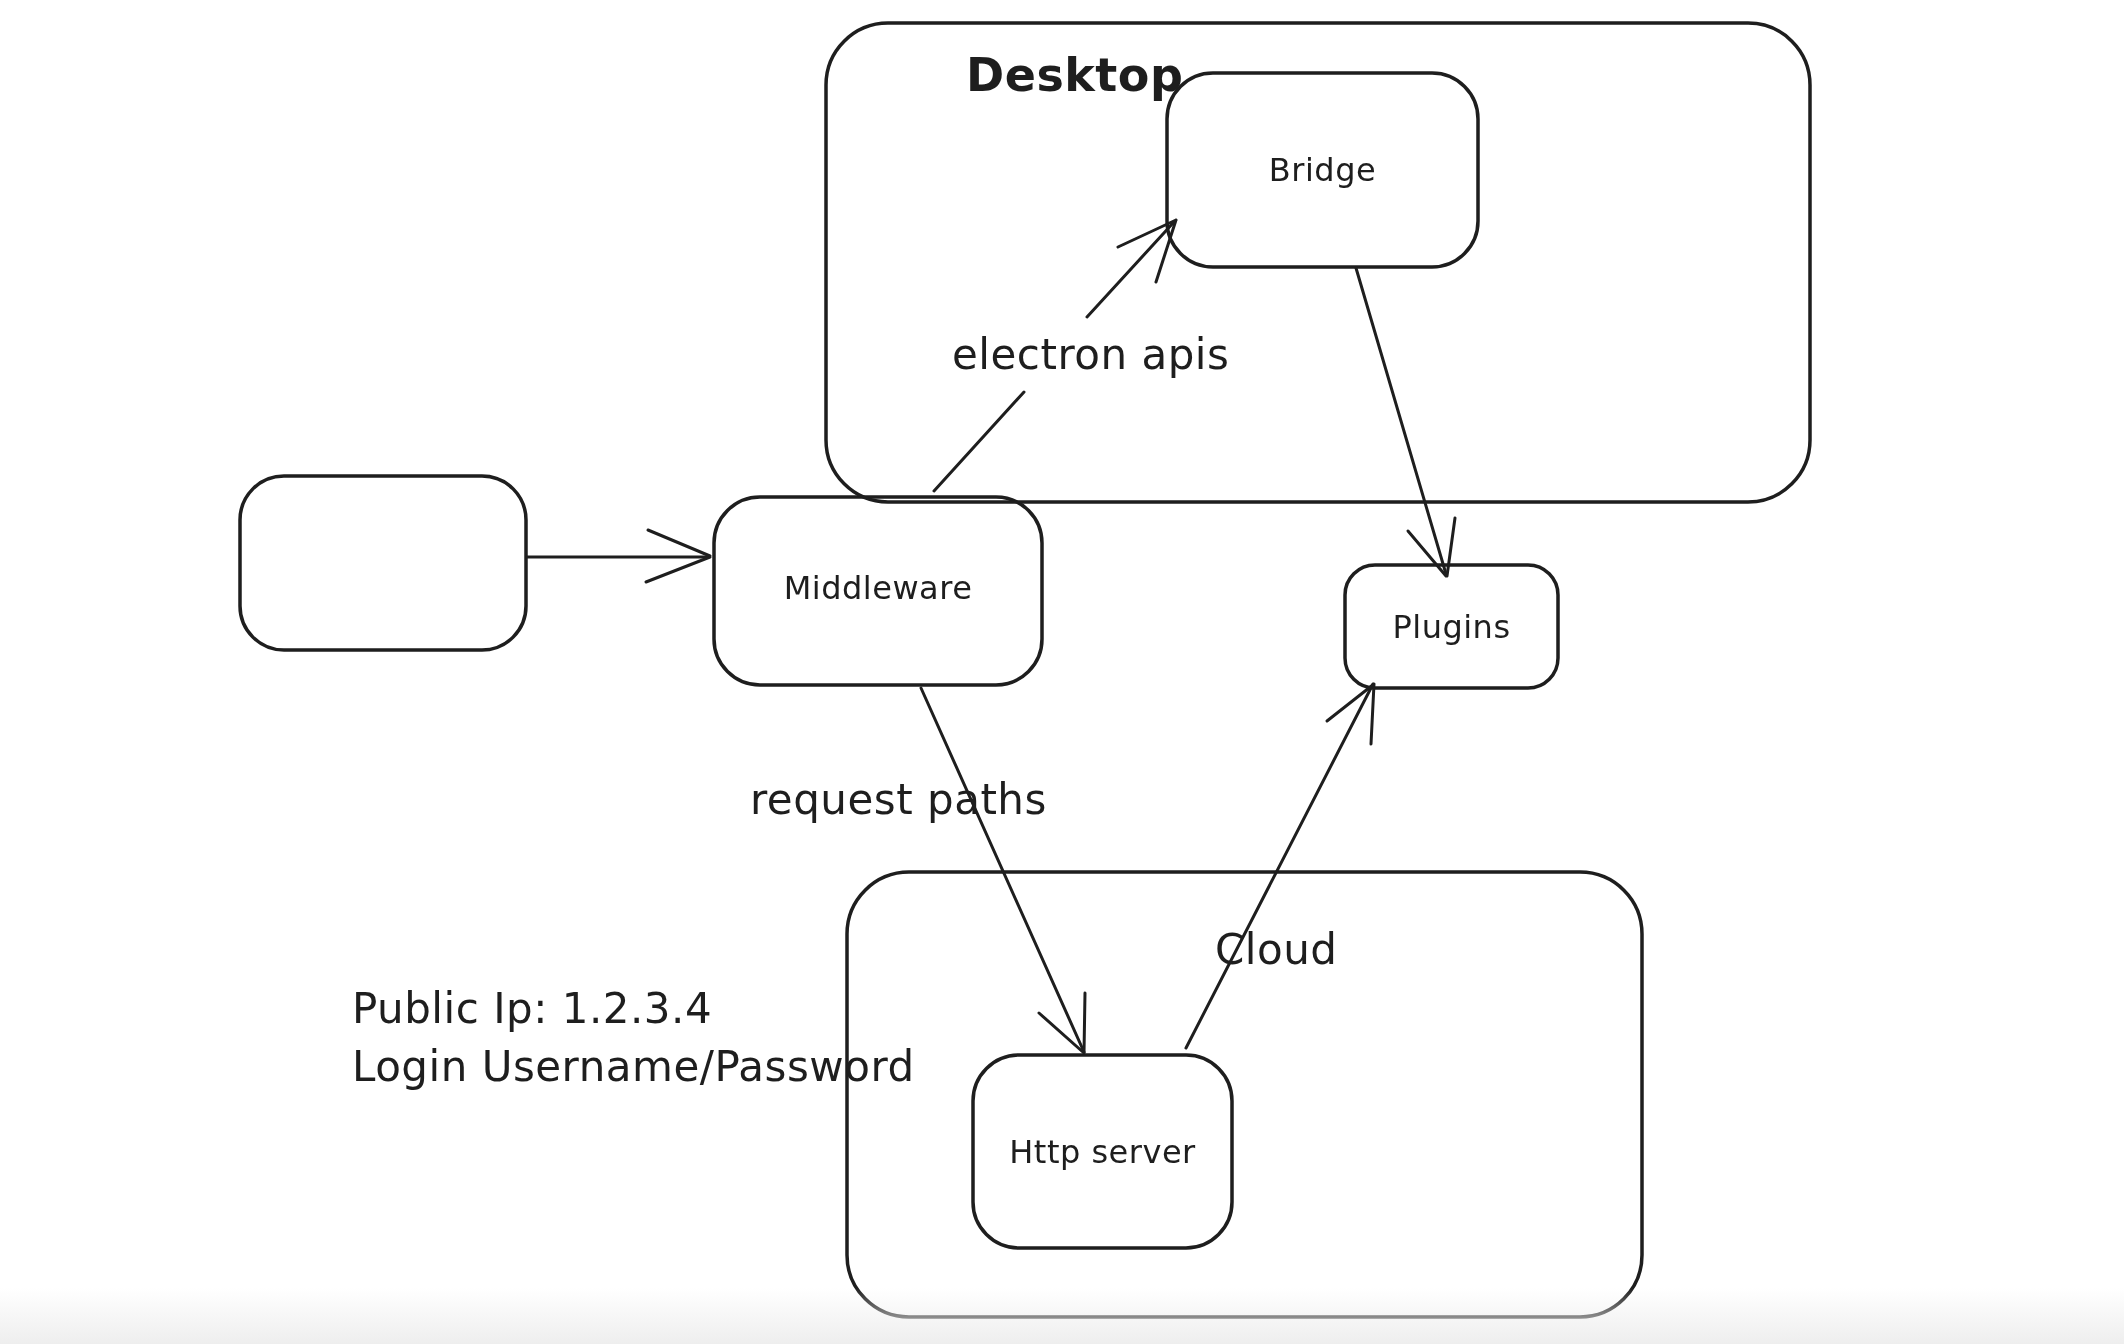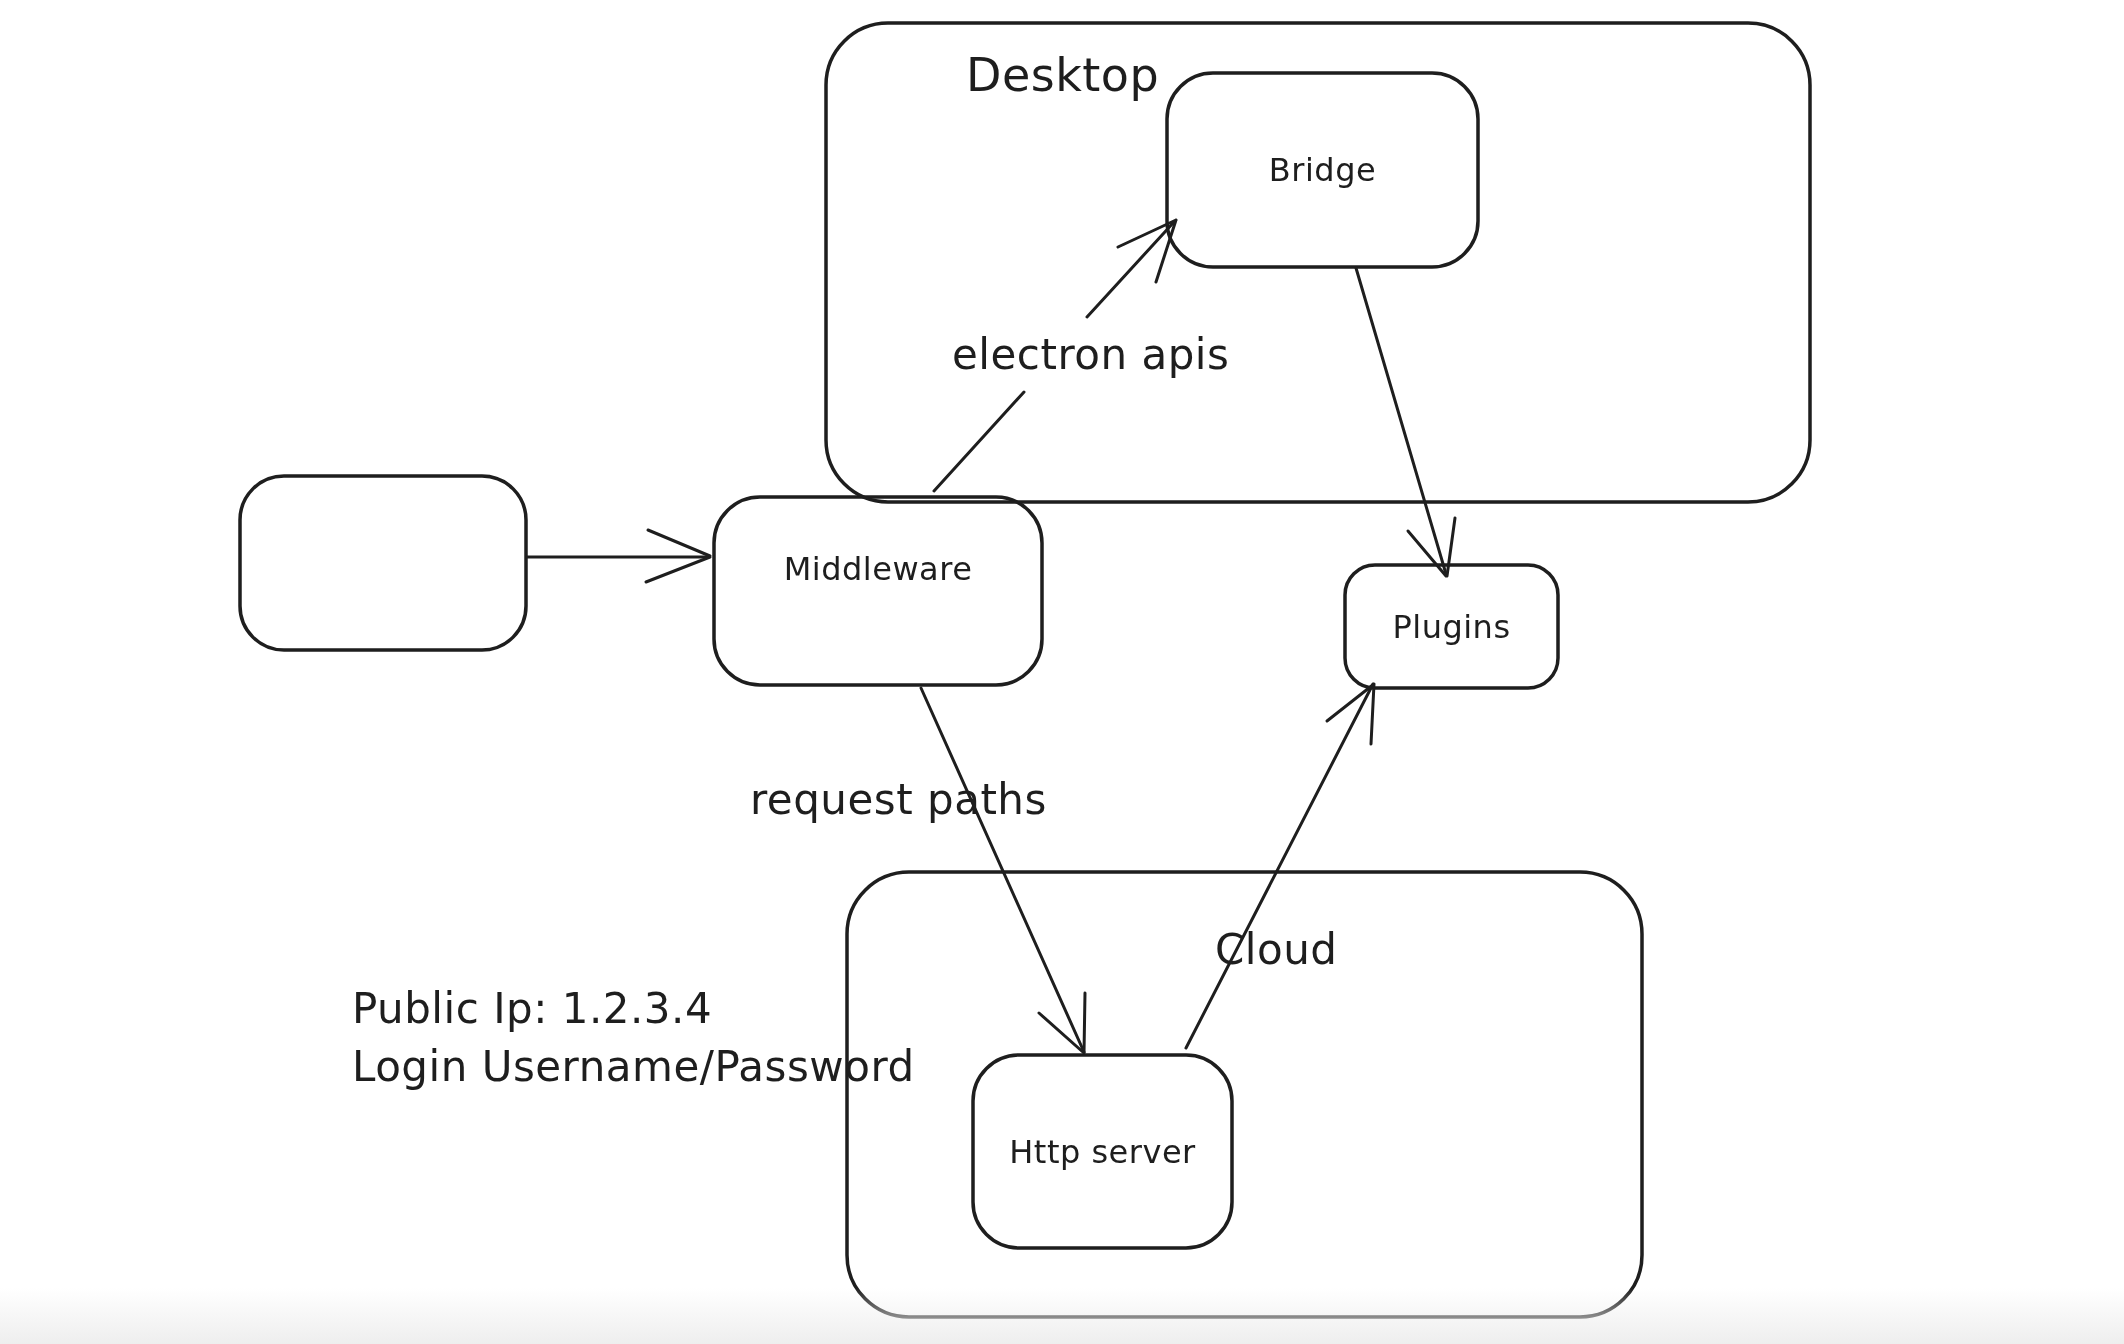--- a/index.html
+++ b/index.html
@@ -76,26 +76,26 @@
         <path d="M1039,1013 L1084,1053 M1085,993 L1084,1053"></path>
       </g>
 
       <g class="edge">
         <path d="M1186,1048 L1373,684"></path>
         <path d="M1371,744 L1374,684 M1327,721 L1374,684"></path>
       </g>
     </g>
   </svg>
 
-  <div class="box-label" style="left:714px;top:475px;width:328px;height:188px;">Middleware</div>
+  <div class="box-label" style="left:714px;top:494px;width:328px;height:188px;">Middleware</div>
   <div class="box-label" style="left:1167px;top:73px;width:311px;height:194px;">Bridge</div>
   <div class="box-label" style="left:1345px;top:565px;width:213px;height:123px;">Plugins</div>
   <div class="box-label" style="left:973px;top:1055px;width:259px;height:193px;">Http server</div>
 
-  <div class="free-label" style="left:966px;top:48px;font-size:46px;">Desktop</div>
+  <div class="free-label" style="left:966px;top:48px;font-size:46px;font-weight:bold;">Desktop</div>
   <div class="free-label" style="left:1215px;top:925px;">Cloud</div>
 
   <div class="free-label" style="left:928px;top:330px;margin-left:24px;">electron apis</div>
   <div class="free-label" style="left:750px;top:775px;">request paths</div>
 
   <div class="free-label" style="left:352px;top:948px;margin-top:32px;">
     <div class="note-line">Public Ip: 1.2.3.4</div>
     <div class="note-line">Login Username/Password</div>
   </div>
 

